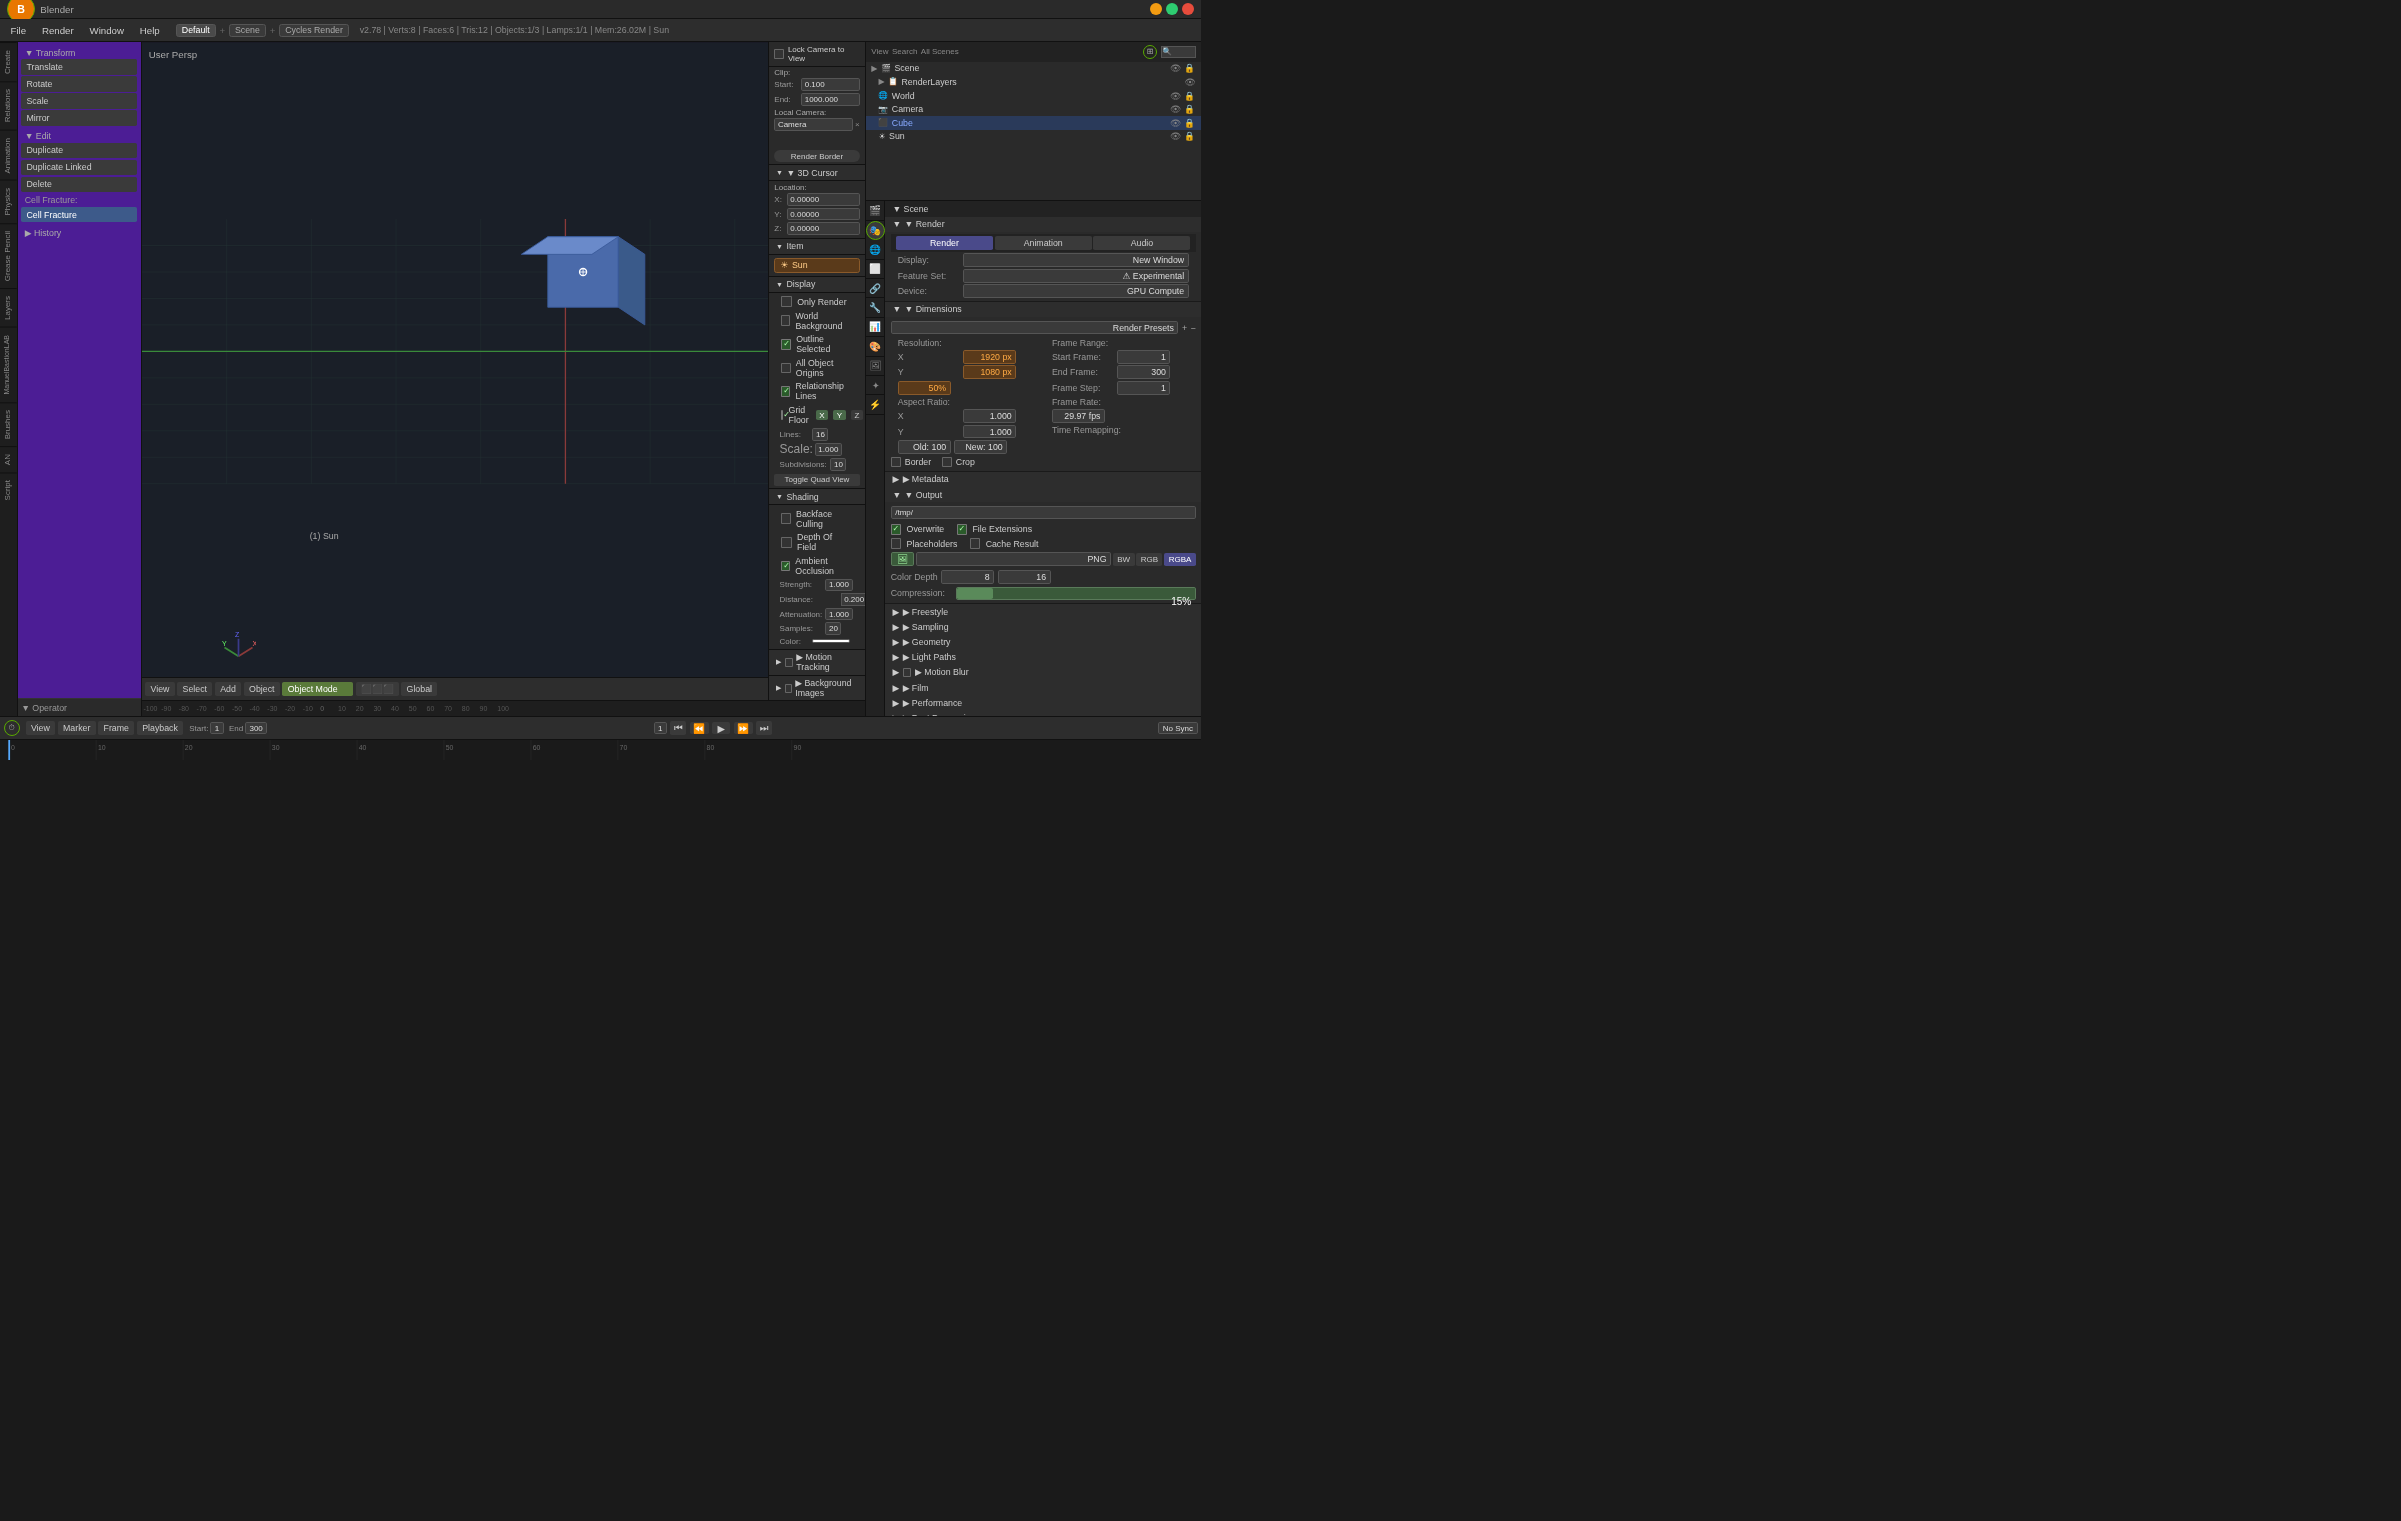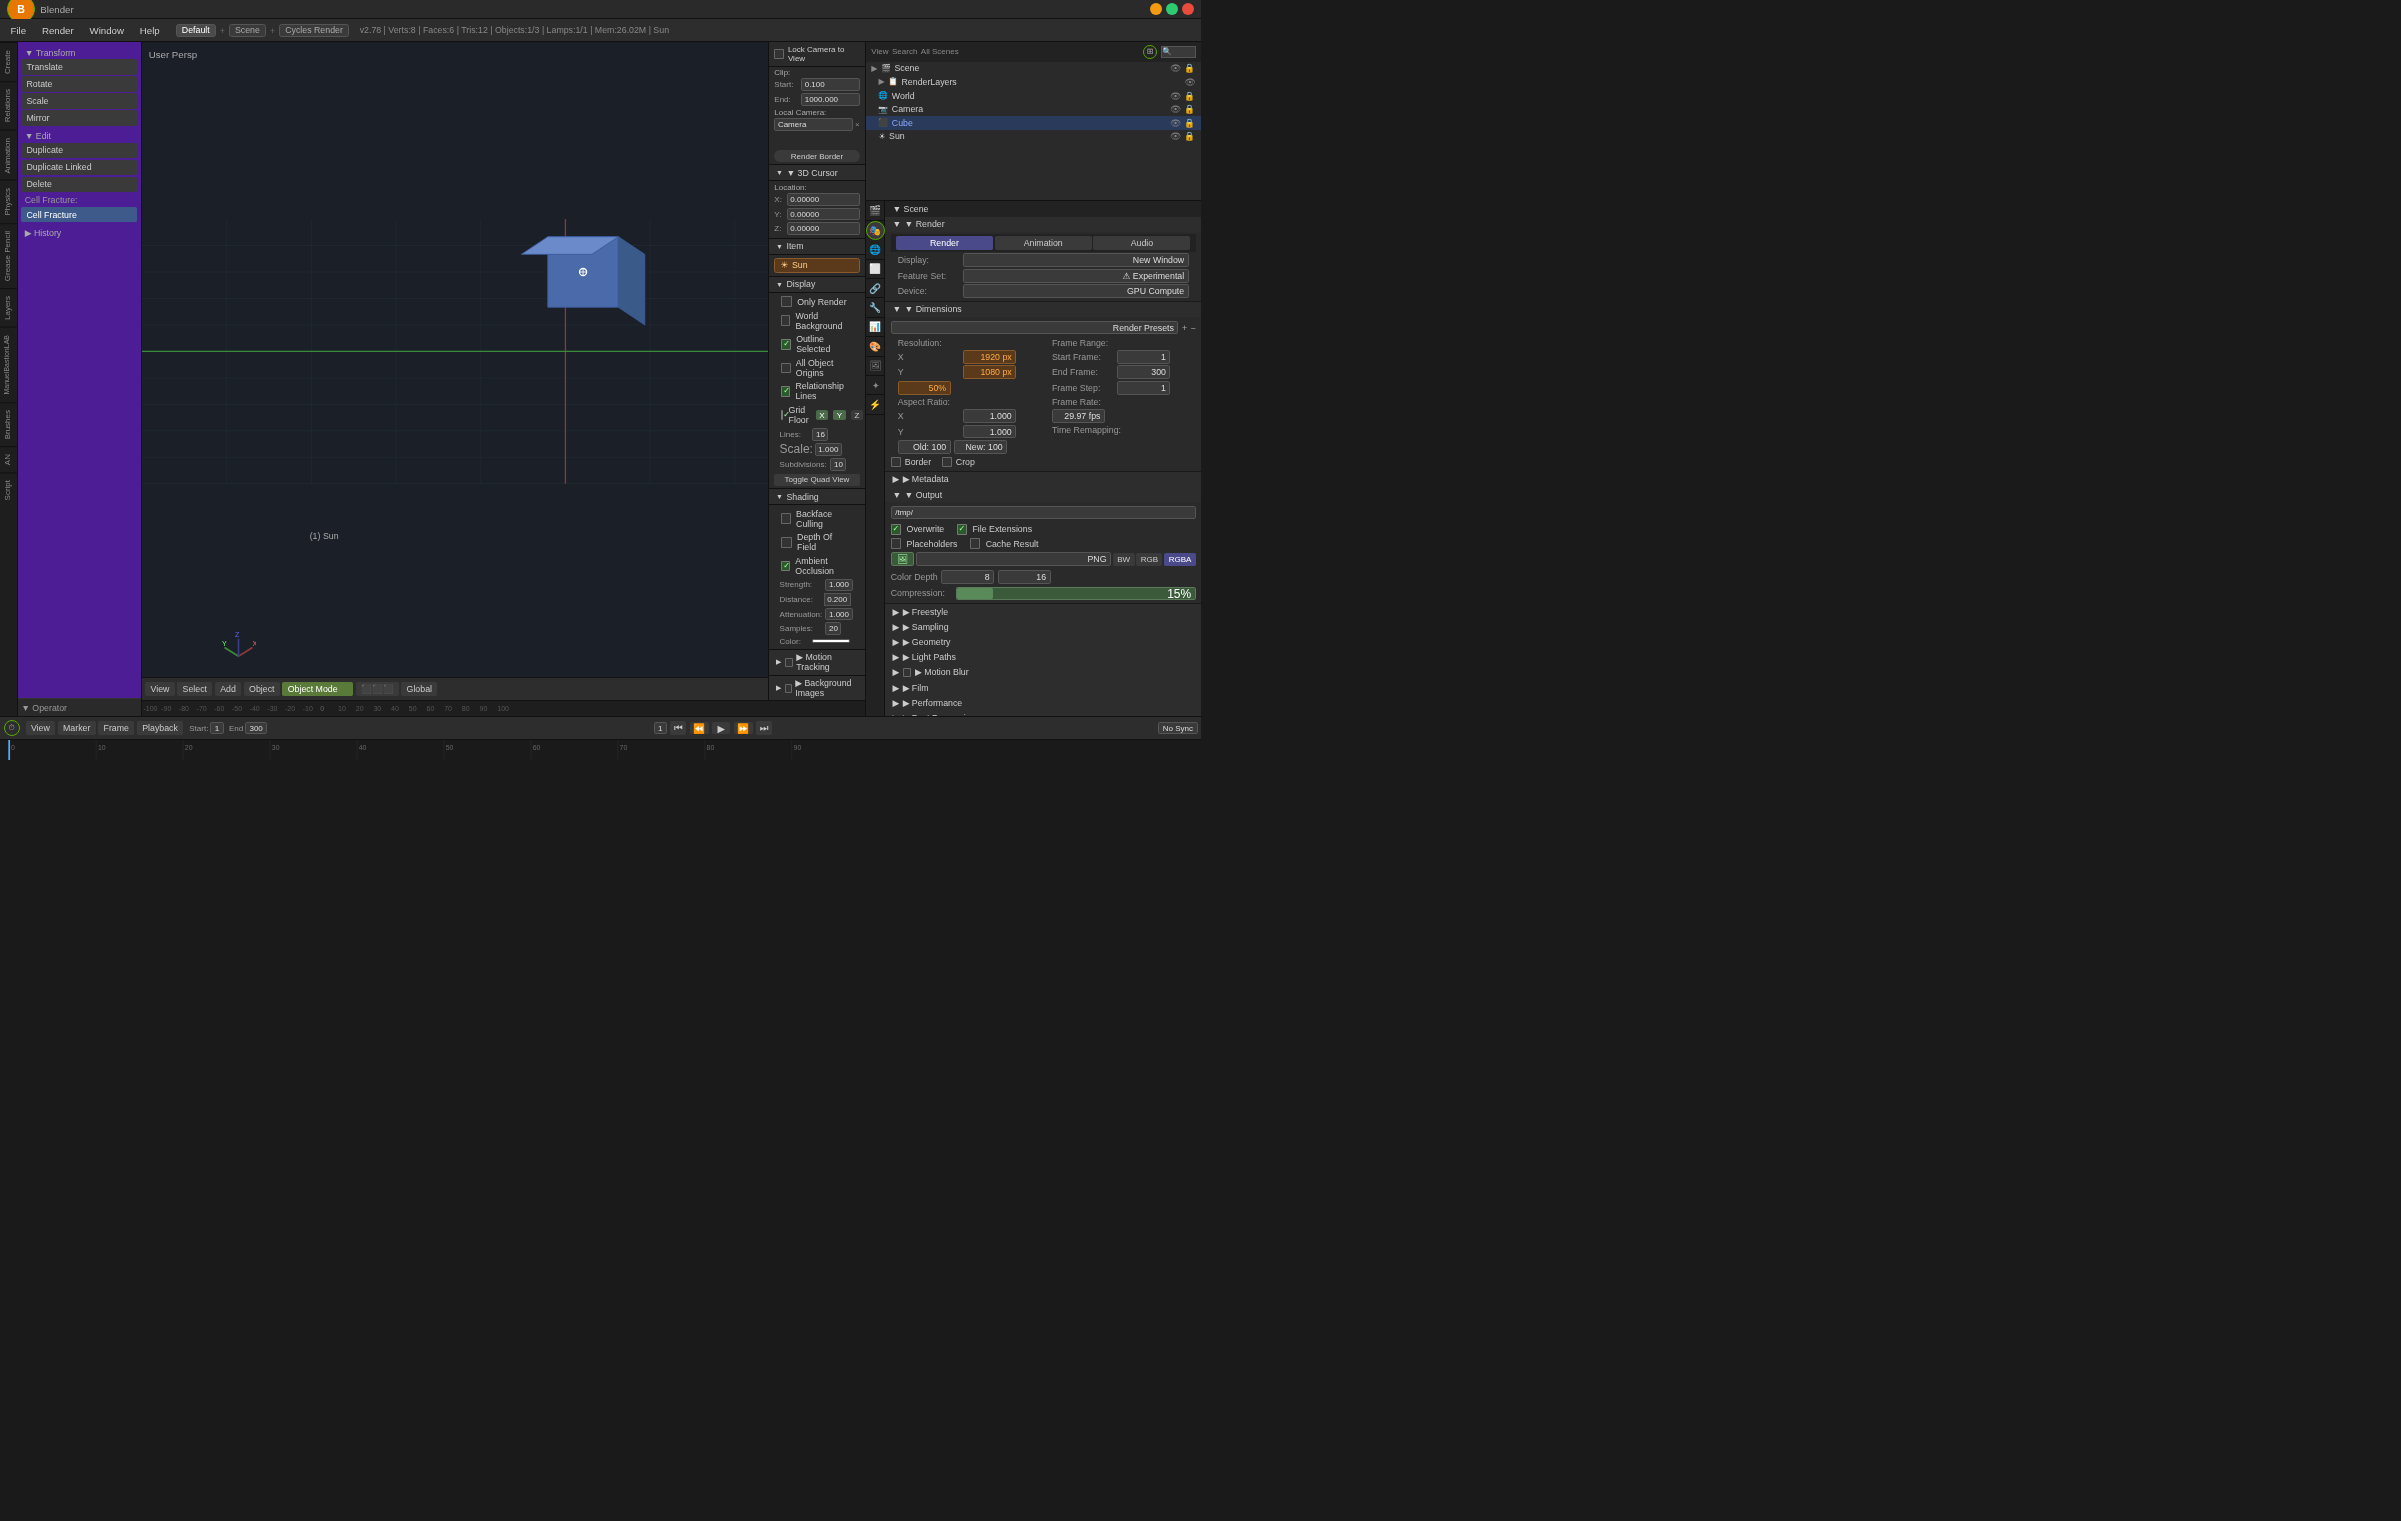--- a/index.html
+++ b/index.html
@@ -723,21 +723,21 @@
               <span class="checkbox-label">Depth Of Field</span>
             </div>
             <div class="checkbox-row">
               <span class="cb-checked"></span>
               <span class="checkbox-label">Ambient Occlusion</span>
             </div>
             <div style="display:flex;align-items:center;gap:1.8px;padding:0.9px 5.3px;">
               <span style="font-size:8px;color:#999;min-width:44px;">Strength:</span>
               <span style="font-size:8px;background:#3a3a3a;border:0.9px solid #555;padding:0.9px 2.6px;border-radius:1.8px;color:#ddd;">1.000</span>
             </div>
-            <div style="display:flex;align-items:center;gap:0;padding:0.9px 5.3px;">
+            <div style="display:flex;align-items:center;gap:17px;padding:0.9px 5.3px;">
               <span style="font-size:8px;color:#999;min-width:44px;">Distance:</span>
               <span style="font-size:8px;background:#3a3a3a;border:0.9px solid #555;padding:0.9px 2.6px;border-radius:0;color:#ddd;">0.200</span>
             </div>
             <div style="display:flex;align-items:center;gap:1.8px;padding:0.9px 5.3px;">
               <span style="font-size:8px;color:#999;min-width:44px;">Attenuation:</span>
               <span style="font-size:8px;background:#3a3a3a;border:0.9px solid #555;padding:0.9px 2.6px;border-radius:1.8px;color:#ddd;">1.000</span>
             </div>
             <div style="display:flex;align-items:center;gap:1.8px;padding:0.9px 5.3px;">
               <span style="font-size:8px;color:#999;min-width:44px;">Samples:</span>
               <span style="font-size:8px;background:#3a3a3a;border:0.9px solid #555;padding:0.9px 2.6px;border-radius:1.8px;color:#ddd;">20</span>
@@ -1032,21 +1032,21 @@
                 <div style="display:flex;align-items:center;gap:3.5px;padding:1.8px 0;">
                   <span style="font-size:8.8px;color:#999;">Color Depth</span>
                   <span class="dim-val">8</span>
                   <span class="dim-val">16</span>
                 </div>
 
                 <div style="display:flex;align-items:center;gap:3.5px;padding:1.8px 0;">
                   <span style="font-size:8.8px;color:#999;min-width:62px;">Compression:</span>
                   <div style="flex:1;background:#3a5a3a;border:0.9px solid #5a7a5a;border-radius:1.8px;height:12.4px;position:relative;">
                     <div style="width:15%;height:100%;background:#5a8a5a;border-radius:1.8px;"></div>
-                    <span style="position:absolute;right:3.5px;top:0;font-size:12px;color:#fff;line-height:12.4px;">15%</span>
+                    <span style="position:absolute;right:3.5px;top:8px;font-size:10px;color:#fff;line-height:12.4px;">15%</span>
                   </div>
                 </div>
               </div>
             </div>
 
             <div class="collapsible-header">
               <span>▶</span>
               <span>▶ Freestyle</span>
             </div>
             <div class="collapsible-header">

